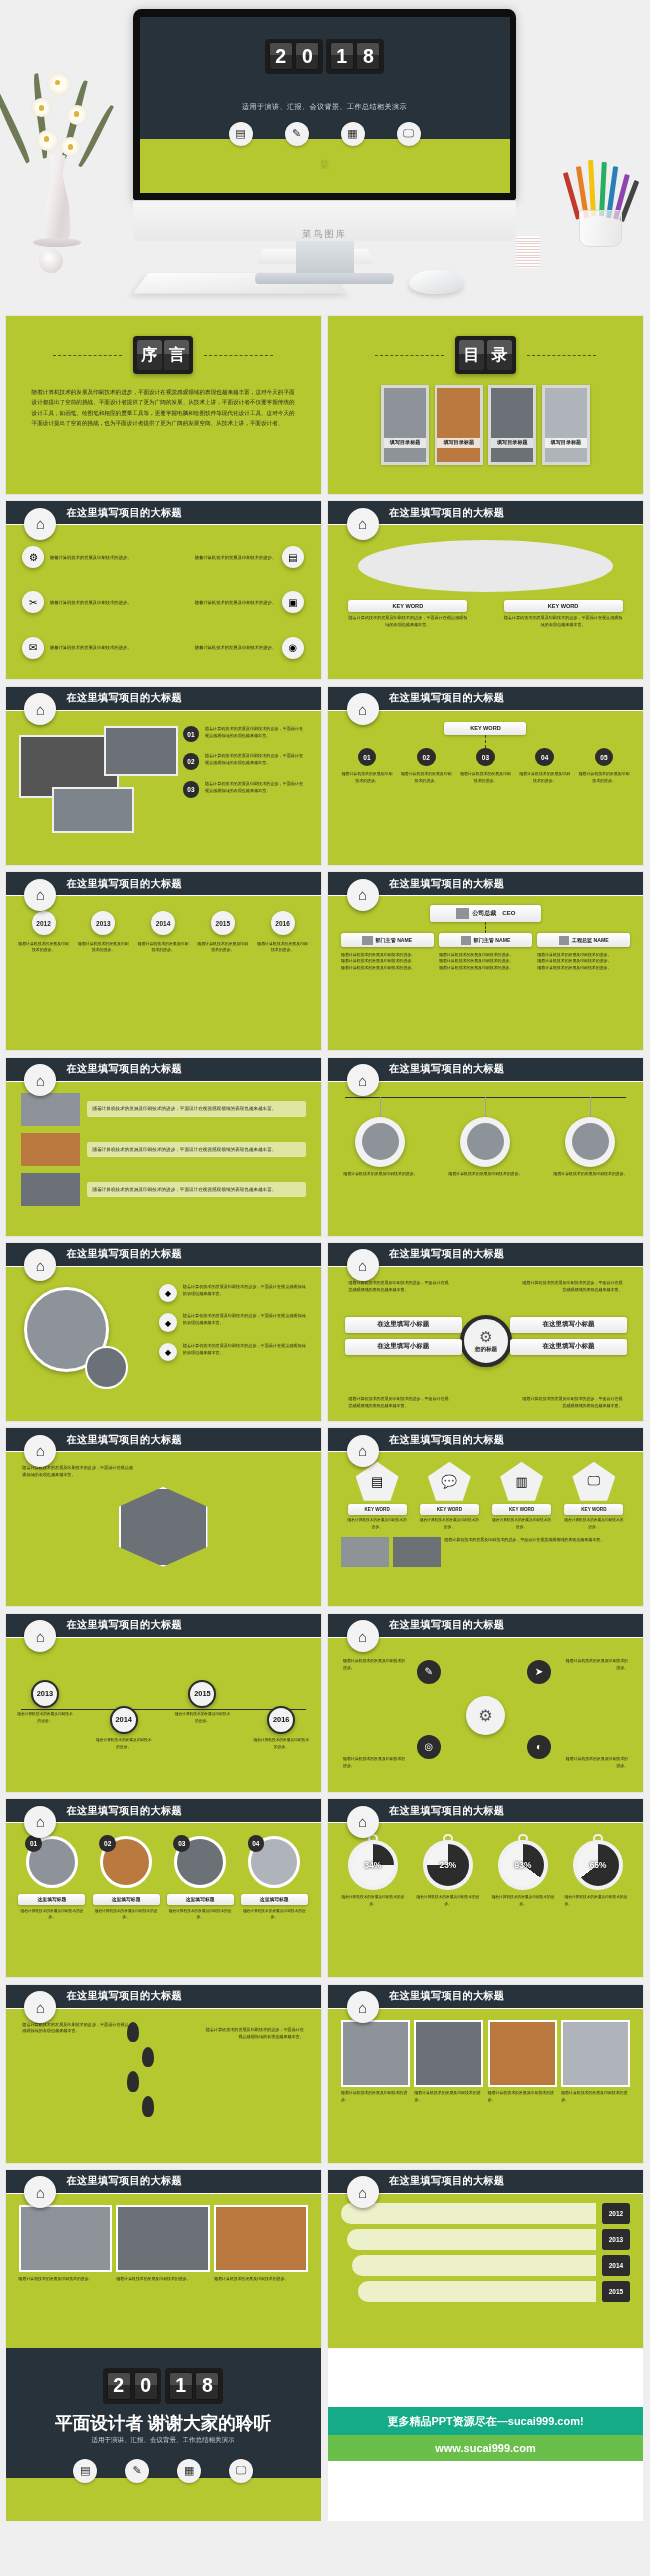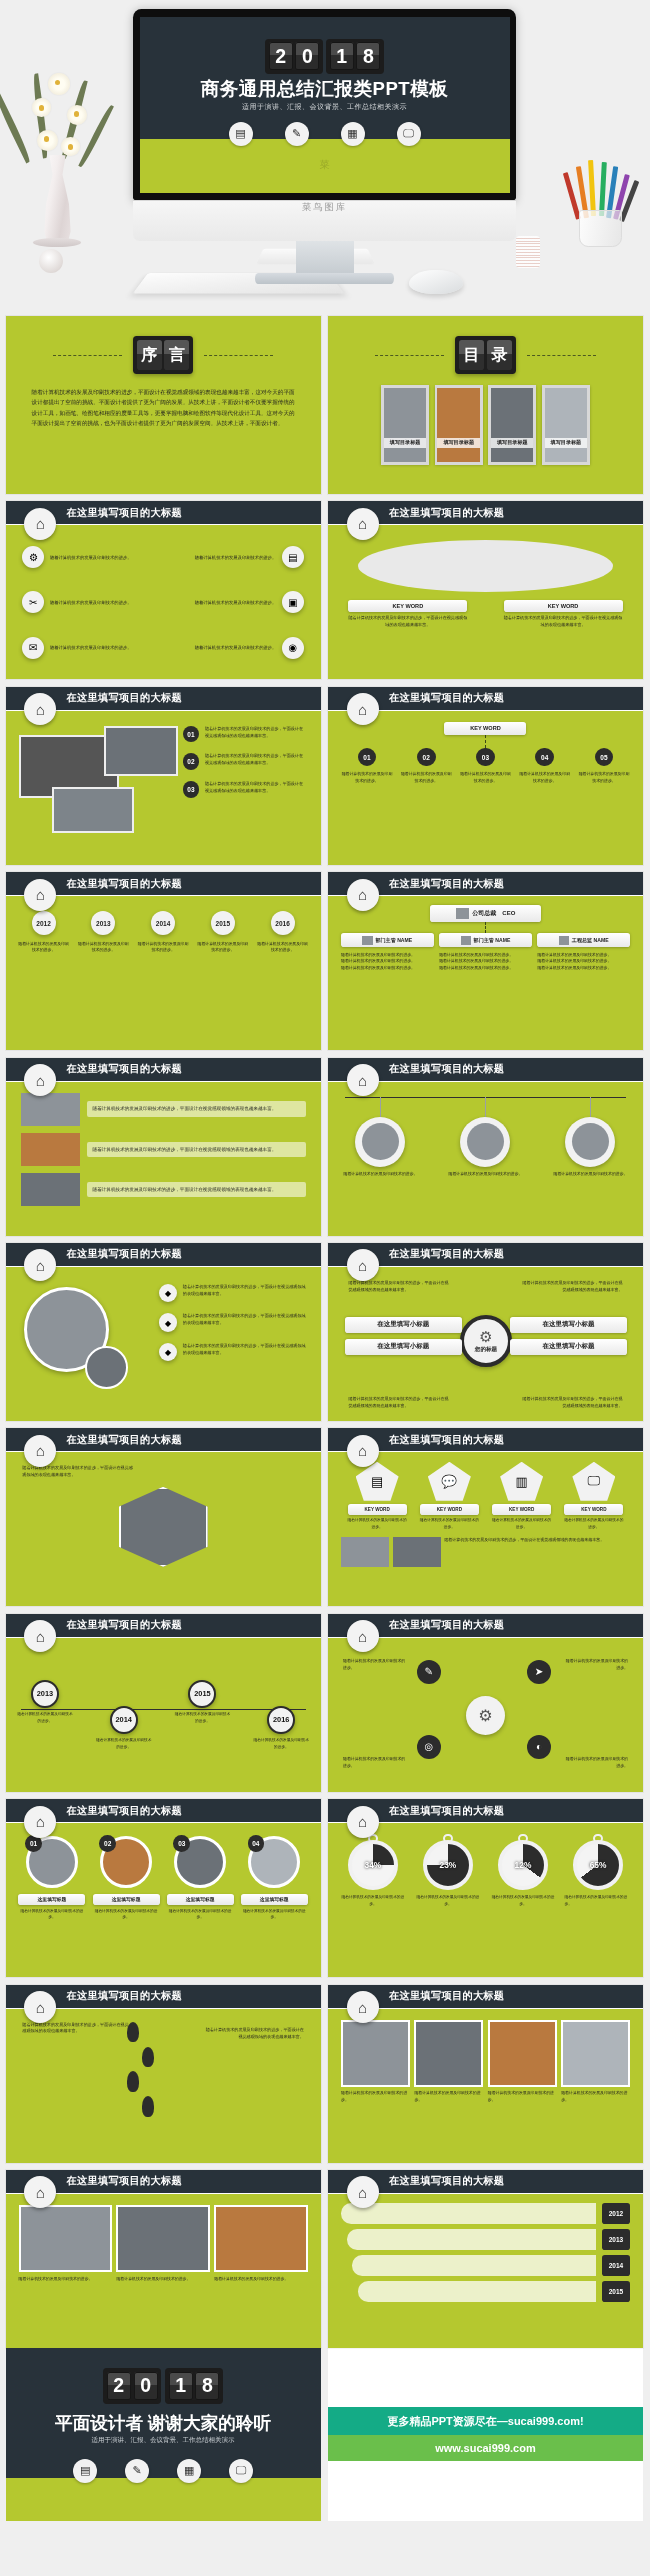--- a/index.html
+++ b/index.html
@@ -31,21 +31,21 @@
     background:linear-gradient(100deg,rgba(255,255,255,.85),rgba(225,225,225,.6));
     border:0.9px solid #dcdcdc; border-radius:2.8px 2.8px 9.3px 9.3px; }
   .pencil { position:absolute; width:4.6px; border-radius:0.9px; transform-origin:bottom center; }
 
   
   .monitor { position:absolute; left:133px; top:9.3px; width:383px; }
   .mon-bezel { width:383px; height:191px; background:#0e0e0e; border-radius:8.4px 8.4px 2.8px 2.8px;
     padding:7.4px 6.5px 7.4px 6.5px; box-shadow:0 1.9px 9.3px rgba(0,0,0,.25); }
   .mon-screen { width:100%; height:100%; background:#28323a; overflow:hidden; position:relative; }
   .mon-chin { width:383px; height:41px; background:linear-gradient(#f6f6f6,#e9e9e9);
-    border-radius:0 0 6.5px 6.5px; display:flex; align-items:flex-start; justify-content:center;
+    border-radius:0 0 6.5px 6.5px; display:flex; align-items:flex-end; justify-content:center;
     border-top:0.9px solid #d8d8d8; }
   .mon-brand { color:#9a9a9a; font-size:9.3px; letter-spacing:1.9px; }
   .mon-neck { width:58px; height:32px; margin:0 auto; background:linear-gradient(#dfe3e6,#c6ccd1); }
   .mon-foot { width:139px; height:11px; margin:0 auto; background:linear-gradient(#d6dbe0,#bcc3c9); border-radius:3.7px/60%; }
 
   
   .scr-dark { position:absolute; left:0; right:0; top:0; height:122px;
     background:#28323a; }
   .scr-green { position:absolute; left:0; right:0; top:122px; bottom:0; background:#b5c82f; }
   .flip-year { position:absolute; top:22px; left:0; right:0; display:flex; justify-content:center; gap:2.8px; }
@@ -180,21 +180,20 @@
           <div class="flip-wrap">
             <div class="flip">2</div>
             <div class="flip">0</div>
           </div>
           <div class="flip-wrap">
             <div class="flip">1</div>
             <div class="flip">8</div>
           </div>
         </div>
 
-        <div class="scr-title">商务通用总结汇报类PPT模板</div>
         <div class="scr-sub">适用于演讲、汇报、会议背景、工作总结相关演示</div>
 
         <div class="scr-icons">
           <div class="scr-ic">▤</div>
           <div class="scr-ic">✎</div>
           <div class="scr-ic">▦</div>
           <div class="scr-ic">🖵</div>
         </div>
         <div class="scr-logo">菜</div>
       </div>
@@ -687,21 +686,21 @@
           <div style="width:50px;height:50px;border-radius:50%;margin:0 auto;border:4.6px solid #f1f1f1;background:conic-gradient(#2c2c2c 0 75%, #f4f4f4 75% 100%);display:flex;align-items:center;justify-content:center">
             <span style="font-size:8.4px;font-weight:bold;color:#fff;text-shadow:0 0 2.8px #000">23%</span>
             </div>
           <div class="tiny" style="margin-top:4.6px;font-size:3.7px">随着计算机技术的发展及印刷技术的进步。</div>
         </div>
           <div style="width:67px;text-align:center">
           <div style="width:46px;height:5.6px;margin:0 auto">
             <div style="width:9.3px;height:9.3px;border:2.8px solid #f1f1f1;border-radius:50%;margin:0 auto"></div>
             </div>
           <div style="width:50px;height:50px;border-radius:50%;margin:0 auto;border:4.6px solid #f1f1f1;background:conic-gradient(#2c2c2c 0 35%, #f4f4f4 35% 100%);display:flex;align-items:center;justify-content:center">
-            <span style="font-size:8.4px;font-weight:bold;color:#fff;text-shadow:0 0 2.8px #000">12%</span>
+            <span style="font-size:8.4px;font-weight:bold;color:#fff;text-shadow:0 0 2.8px #000">93%</span>
             </div>
           <div class="tiny" style="margin-top:4.6px;font-size:3.7px">随着计算机技术的发展及印刷技术的进步。</div>
         </div>
           <div style="width:67px;">
           <div style="width:46px;height:5.6px;margin:0 auto">
             <div style="width:9.3px;height:9.3px;border:2.8px solid #f1f1f1;border-radius:50%;margin:0 auto"></div>
             </div>
           <div style="width:50px;height:50px;border-radius:50%;margin:0 auto;border:4.6px solid #f1f1f1;background:conic-gradient(#2c2c2c 0 65%, #f4f4f4 65% 100%);display:flex;align-items:center;justify-content:center">
             <span style="font-size:8.4px;font-weight:bold;color:#fff;text-shadow:0 0 2.8px #000">65%</span>
             </div>

